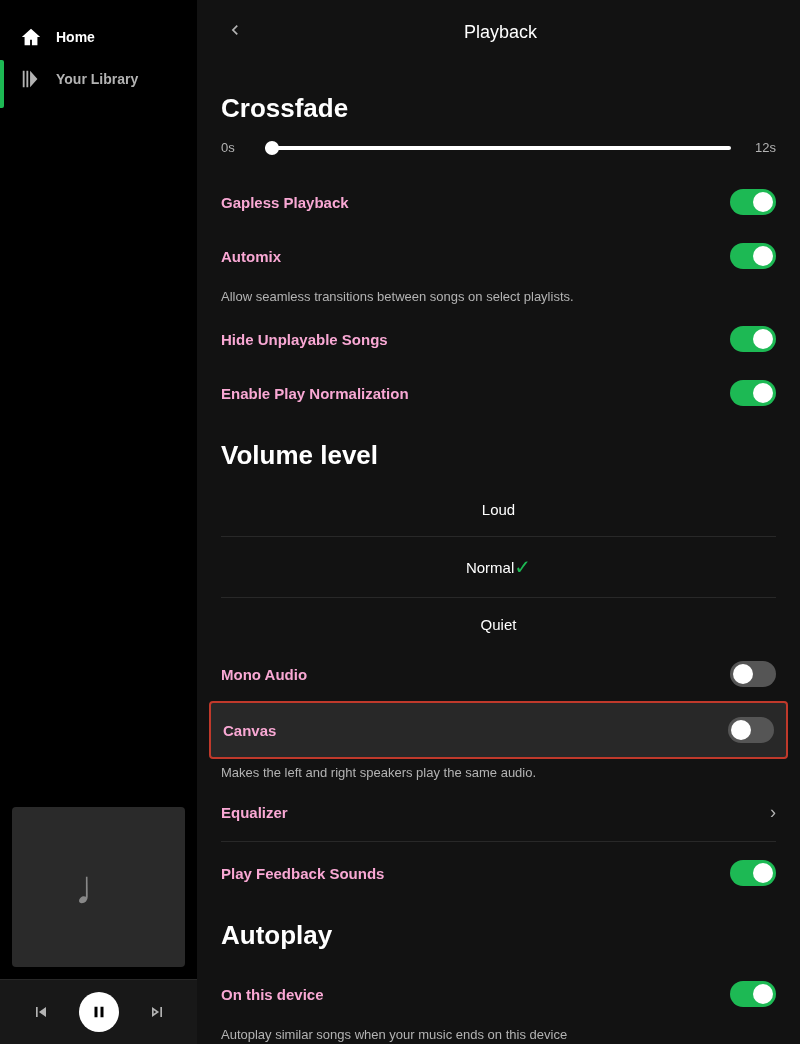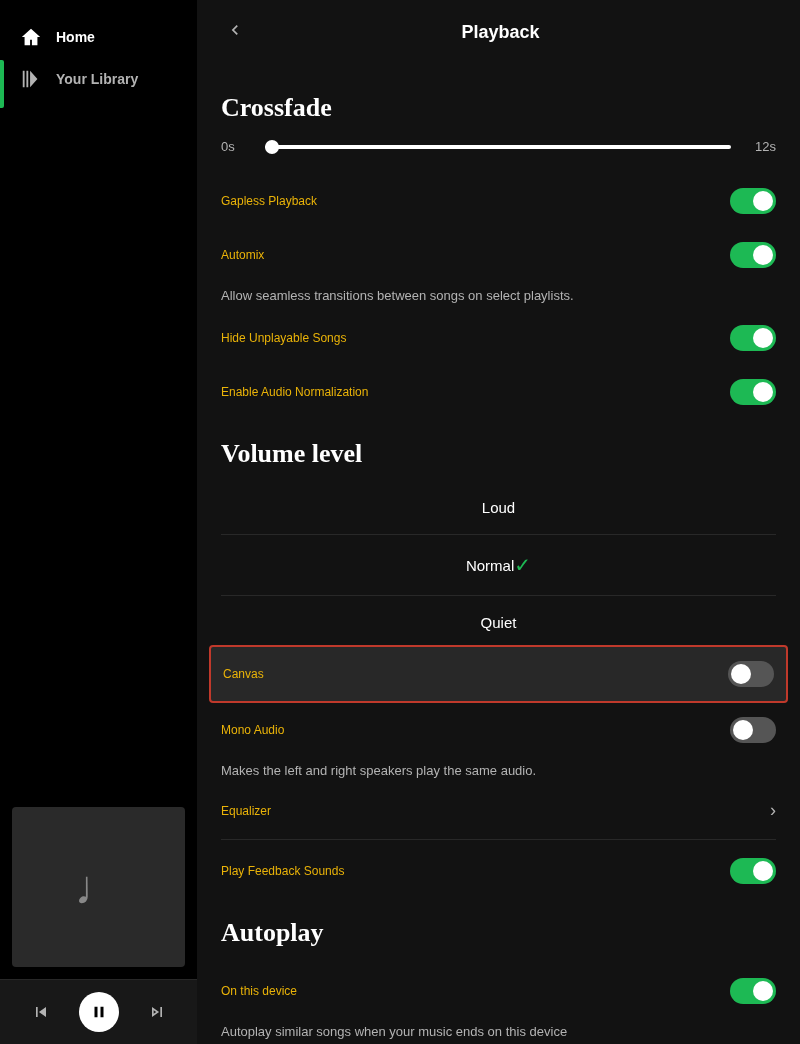--- a/index.html
+++ b/index.html
@@ -146,39 +146,38 @@
       border: none;
       color: #b3b3b3;
       cursor: pointer;
       font-size: 20px;
       margin-right: 16px;
       padding: 4px;
     }
 
     .page-title {
       font-size: 18px;
-      font-weight: 700;
+      font-weight: 400;
       color: #fff;
       flex: 1;
       text-align: center;
       margin-right: 40px;
     }
 
     
     .settings-content {
       padding: 8px 24px 32px 24px;
       overflow-y: auto;
     }
 
     .section-title {
       font-size: 26px;
       font-weight: 800;
       color: #fff;
       margin: 20px 0 16px 0;
-      font-family: Liberation Serif, serif;
     }
 
     
     .crossfade-row {
       display: flex;
       align-items: center;
       gap: 24px;
       margin-bottom: 20px;
       justify-content: space-between;
     }
@@ -220,23 +219,23 @@
 
     .setting-row.highlighted {
       background: #282828;
       border: 2px solid #c0392b;
       border-radius: 4px;
       padding: 14px 12px;
       margin: 0 -12px;
     }
 
     .setting-label {
-      font-size: 12px;
-      color: #eab308;
-      font-weight: 400;
+      font-size: 15px;
+      color: #f9a8d4;
+      font-weight: 700;
     }
 
     .setting-sublabel {
       font-size: 13px;
       color: #b3b3b3;
       margin-top: 2px;
       padding: 4px 0 8px 0;
     }
 
     
@@ -410,21 +409,21 @@
 
       <div class="setting-row">
         <span class="setting-label">Hide Unplayable Songs</span>
         <label class="toggle">
           <input type="checkbox" checked="" style="">
           <span class="toggle-slider on"></span>
         </label>
       </div>
 
       <div class="setting-row">
-        <span class="setting-label">Enable Audio Normalization</span>
+        <span class="setting-label">Enable Play Normalization</span>
         <label class="toggle">
           <input type="checkbox" checked="" style="">
           <span class="toggle-slider on"></span>
         </label>
       </div>
 
       <h2 class="section-title">Volume level</h2>
 
       <div class="volume-option">
         <span class="volume-option-label">Loud</span>
@@ -434,30 +433,30 @@
       <div class="volume-option">
         <span class="volume-option-label">Normal</span>
         <span class="check-icon">✓</span>
       </div>
       <div class="divider"></div>
 
       <div class="volume-option">
         <span class="volume-option-label">Quiet</span>
       </div>
 
+      <div class="setting-row">
+        <span class="setting-label">Mono Audio</span>
+        <label class="toggle">
+          <input type="checkbox" style="">
+          <span class="toggle-slider off"></span>
+        </label>
+      </div>
+
       <div class="setting-row highlighted">
         <span class="setting-label">Canvas</span>
-        <label class="toggle">
-          <input type="checkbox" style="">
-          <span class="toggle-slider off"></span>
-        </label>
-      </div>
-
-      <div class="setting-row">
-        <span class="setting-label">Mono Audio</span>
         <label class="toggle">
           <input type="checkbox" style="">
           <span class="toggle-slider off"></span>
         </label>
       </div>
       <p class="setting-sublabel">Makes the left and right speakers play the same audio.</p>
 
       <div class="equalizer-row">
         <span class="setting-label">Equalizer</span>
         <span class="chevron-icon">›</span>

